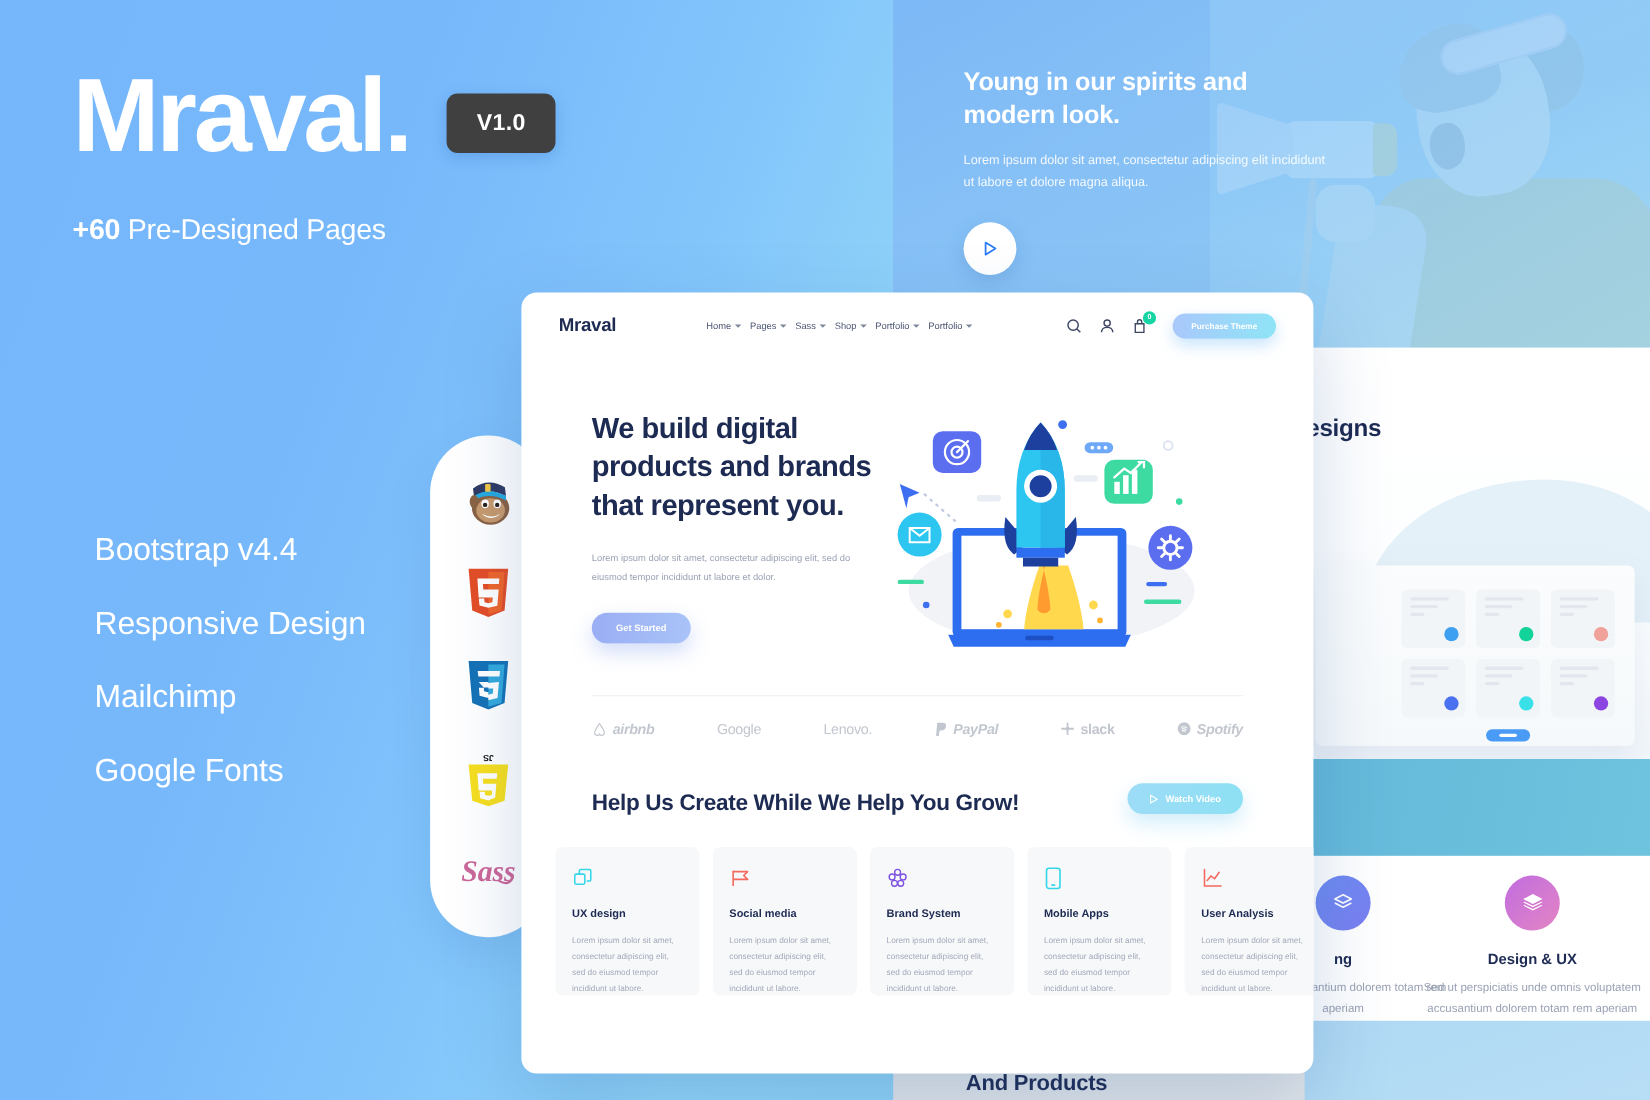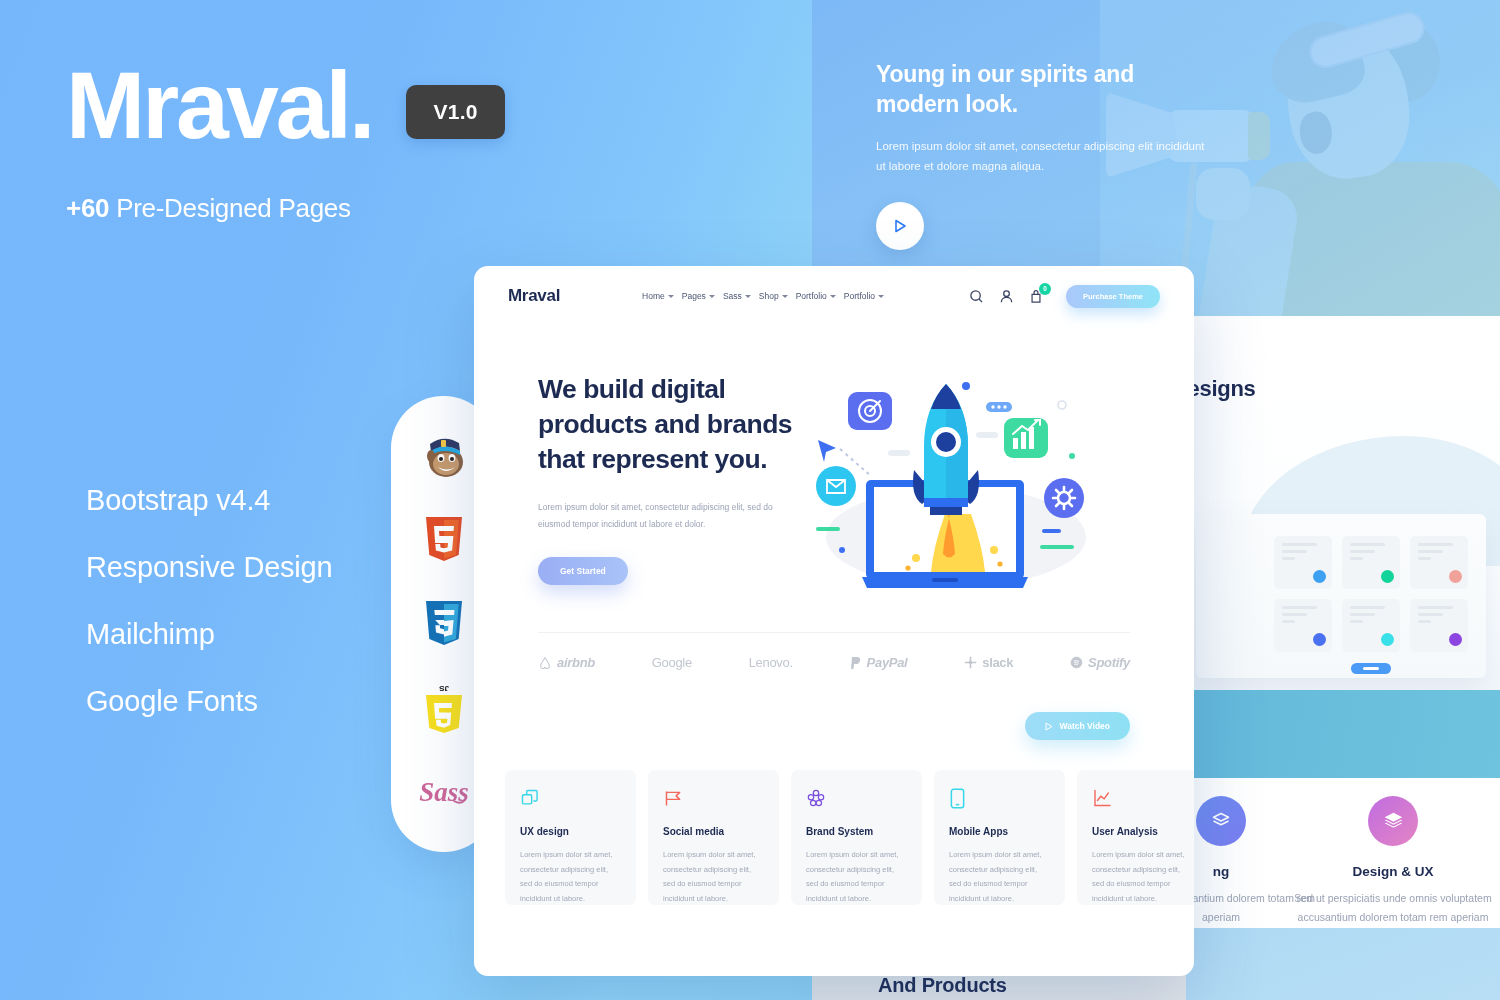--- a/index.html
+++ b/index.html
@@ -541,20 +541,21 @@
             <path d="M4.6 6.2c2.4-.7 4.8-.4 6.6.8" stroke="#fff"></path>
             <path d="M5 8.4c2-.6 4-.3 5.5.7" stroke="#fff"></path>
             <path d="M5.4 10.4c1.6-.5 3.2-.2 4.4.5" stroke="#fff"></path>
           </svg>
         </span>
         <span style="font-style: italic; font-weight: bold;">Spotify</span>
       </div>
     </div>
 
   <div id="mk-sec2">
+    <h2>Help Us Create While We Help You Grow!</h2>
     <div id="watch-video">
       <span>
         <svg width="8" height="9" viewBox="0 0 8 9">
             <path d="M1 1 L7 4.5 L1 8 Z" fill="none" stroke="#fff" stroke-width="1"></path>
           </svg>
       </span>
       <span>Watch Video</span>
     </div>
   </div>
 

